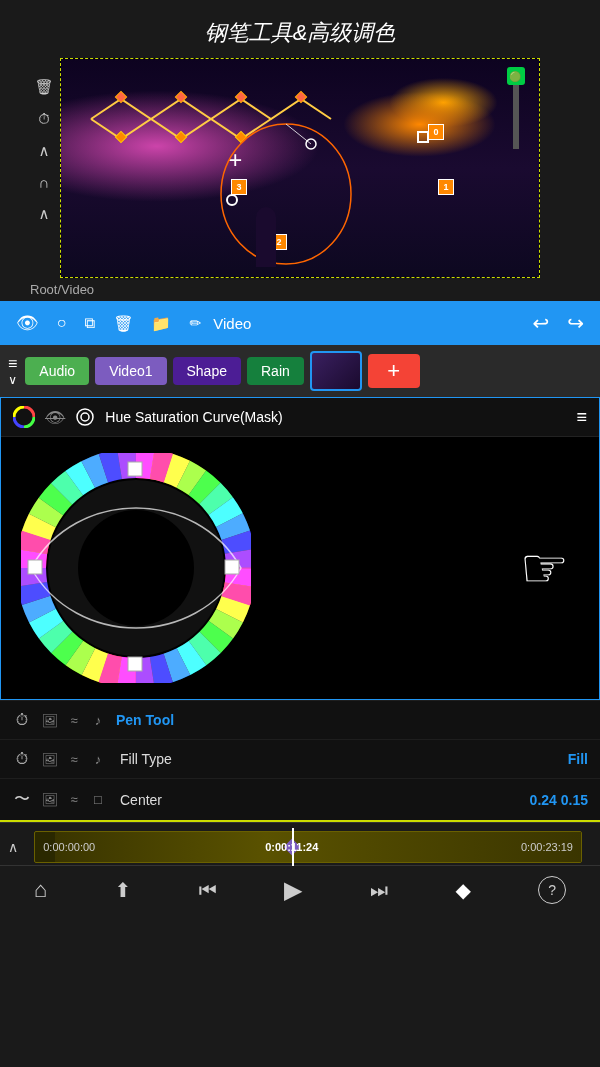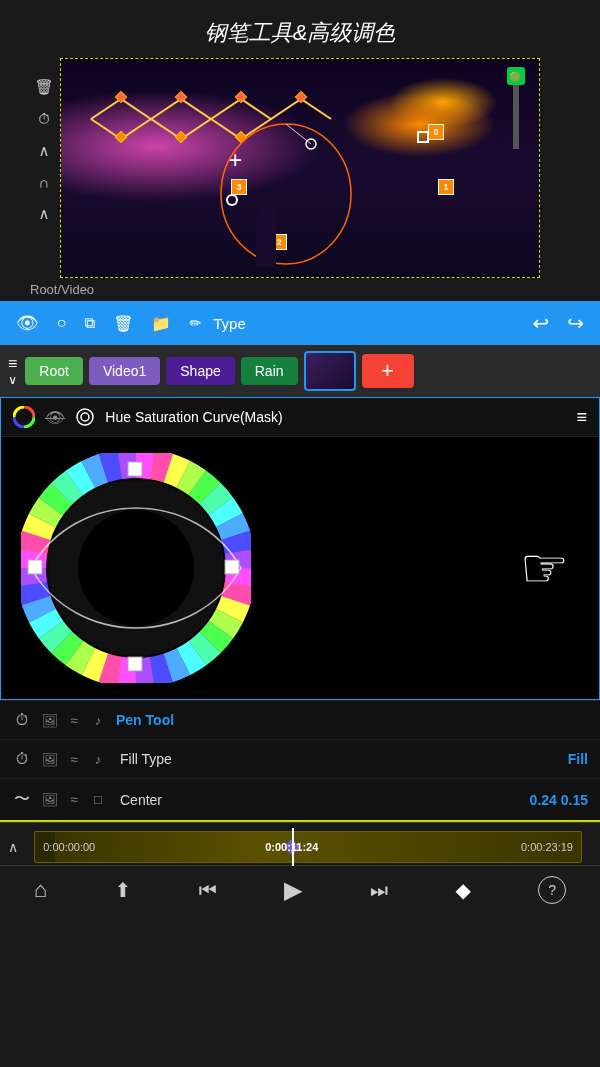--- a/index.html
+++ b/index.html
@@ -398,33 +398,33 @@
 <div class="root-label">Root/Video</div>
 
 <div class="toolbar">
   <span class="toolbar-icon">👁</span>
   <span class="toolbar-icon" style="font-size:16px;">○</span>
   <span class="toolbar-icon" style="font-size:15px;">⧉</span>
   <span class="toolbar-icon" style="font-size:16px;">🗑</span>
   <span class="toolbar-icon" style="font-size:16px;">📁</span>
   <span class="toolbar-icon toolbar-pencil">✏</span>
   <span class="toolbar-title">
-    <span>Type</span>
+    <span>Video</span>
   </span>
   <span class="toolbar-divider"></span>
   <span class="toolbar-icon" style="font-size:20px;">↩</span>
   <span class="toolbar-icon" style="font-size:20px;">↪</span>
 </div>
 
 <div class="track-tabs">
   <div style="display:flex;flex-direction:column;align-items:center;margin-right:2px;">
     <span style="color:#fff;font-size:16px;">≡</span>
     <span style="color:#fff;font-size:12px;">∨</span>
   </div>
-  <div class="track-tab audio">Root</div>
+  <div class="track-tab audio">Audio</div>
   <div class="track-tab video1">Video1</div>
   <div class="track-tab shape">Shape</div>
   <div class="track-tab rain">Rain</div>
   <div class="track-tab video-active">
     <div class="video-thumb"></div>
   </div>
   <div class="track-tab add-btn">+</div>
 </div>
 
 <div class="color-panel">

